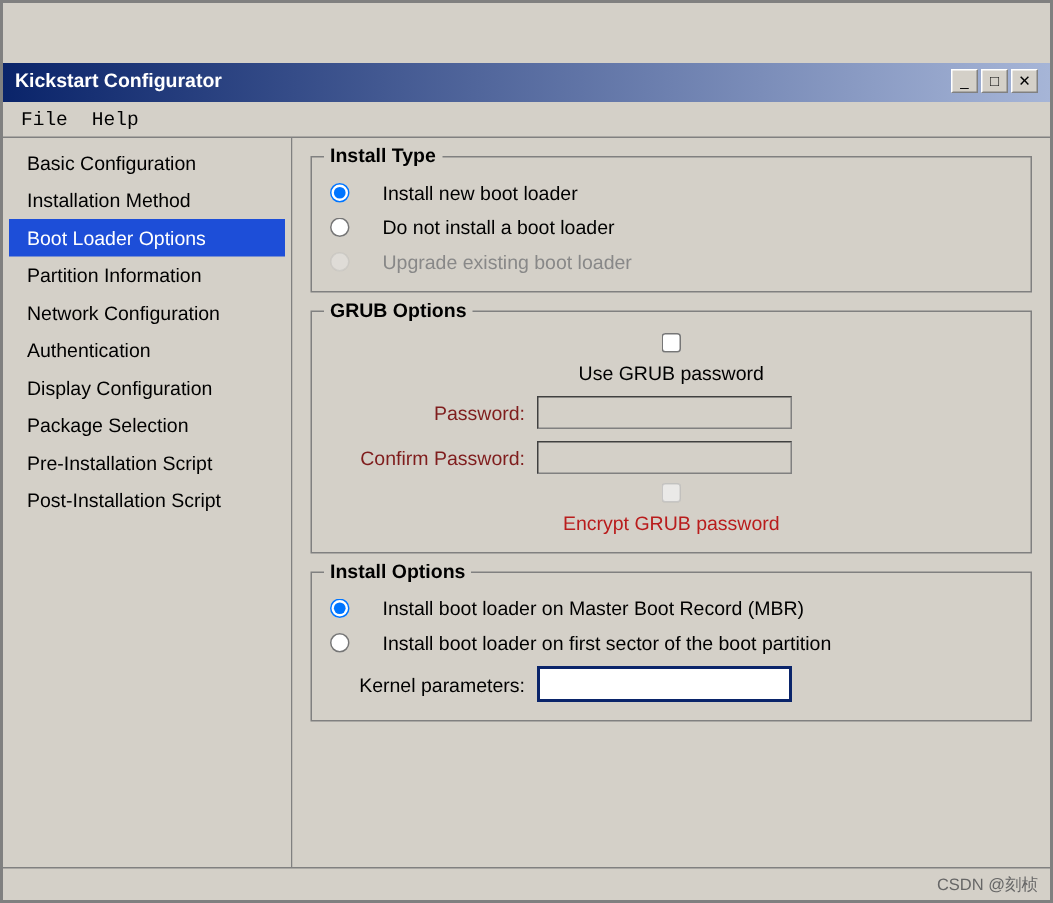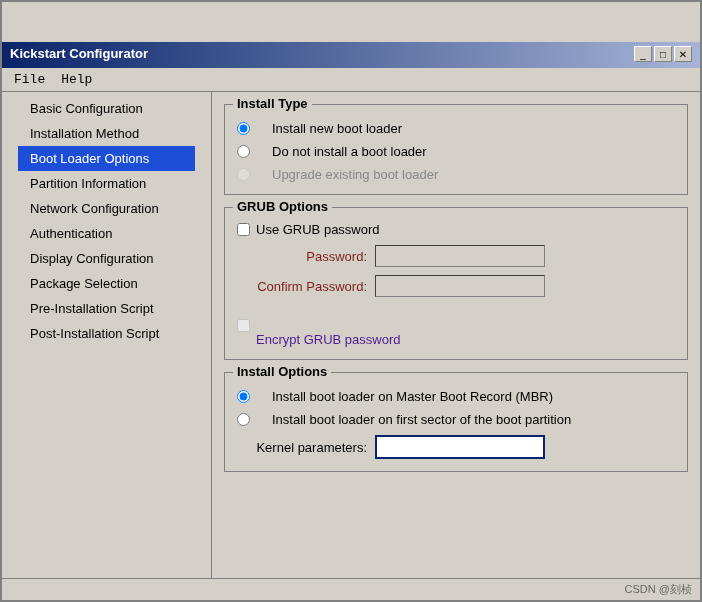--- a/index.html
+++ b/index.html
@@ -63,25 +63,25 @@
       padding: 2px 8px;
       cursor: pointer;
       font-size: 13px;
     }
     .content {
       display: flex;
       flex: 1;
       overflow: hidden;
     }
     .sidebar {
-      width: 210px;
+      width: 193px;
       background: #d4d0c8;
       border-right: 1px solid #808080;
       overflow-y: auto;
-      padding: 4px 16px;
+      padding: 4px 4px;
     }
     .sidebar-item {
       padding: 5px 12px;
       cursor: pointer;
       font-size: 13px;
       white-space: nowrap;
     }
     .sidebar-item.active {
       background: #1d4ed8;
       color: white;
@@ -120,20 +120,21 @@
     }
     .radio-row label {
       cursor: pointer;
       font-size: 13px;
     }
     .checkbox-row {
       display: flex;
       align-items: center;
       margin-top: 6px;
       gap: 6px;
+      flex-direction: column;
     }
     .checkbox-row input[type="checkbox"] {
       margin: 0;
       cursor: pointer;
     }
     .checkbox-row label {
       cursor: pointer;
       font-size: 13px;
     }
     .field-row {
@@ -256,21 +257,21 @@
         <div class="field-row">
           <span class="field-label">Password:</span>
           <input type="password" class="field-input" disabled="" style="">
         </div>
         <div class="field-row">
           <span class="field-label">Confirm Password:</span>
           <input type="password" class="field-input" disabled="" style="">
         </div>
         <div class="checkbox-row">
           <input type="checkbox" id="encrypt-grub" disabled="" style="">
-          <label for="encrypt-grub" style="color:#4c1d95;margin-top:29px;">Encrypt GRUB password</label>
+          <label for="encrypt-grub" style="color:#b91c1c;">Encrypt GRUB password</label>
         </div>
       </div>
 
       <div class="group-box">
         <span class="group-box-title">Install Options</span>
         <div class="radio-row">
           <input type="radio" name="install-location" id="mbr" checked="" style="">
           <label for="mbr">Install boot loader on Master Boot Record (MBR)</label>
         </div>
         <div class="radio-row">

